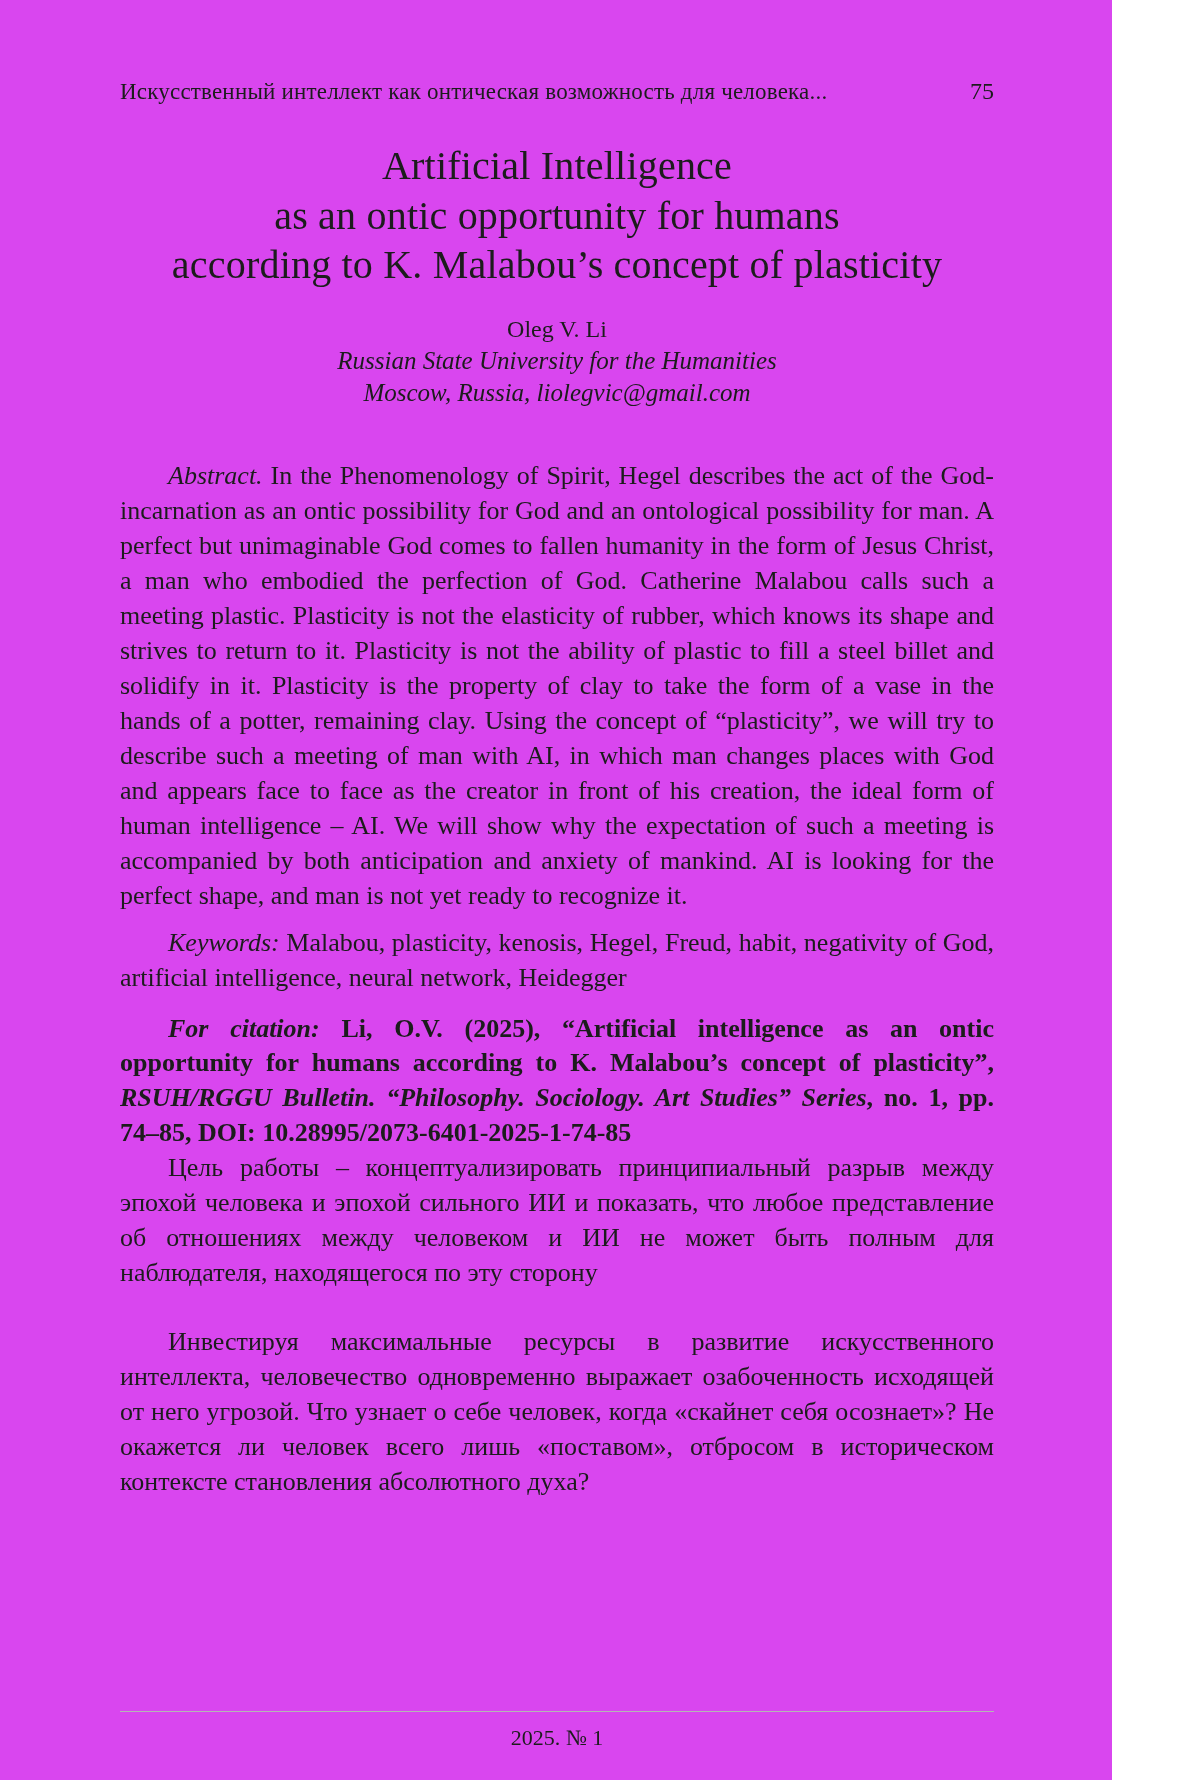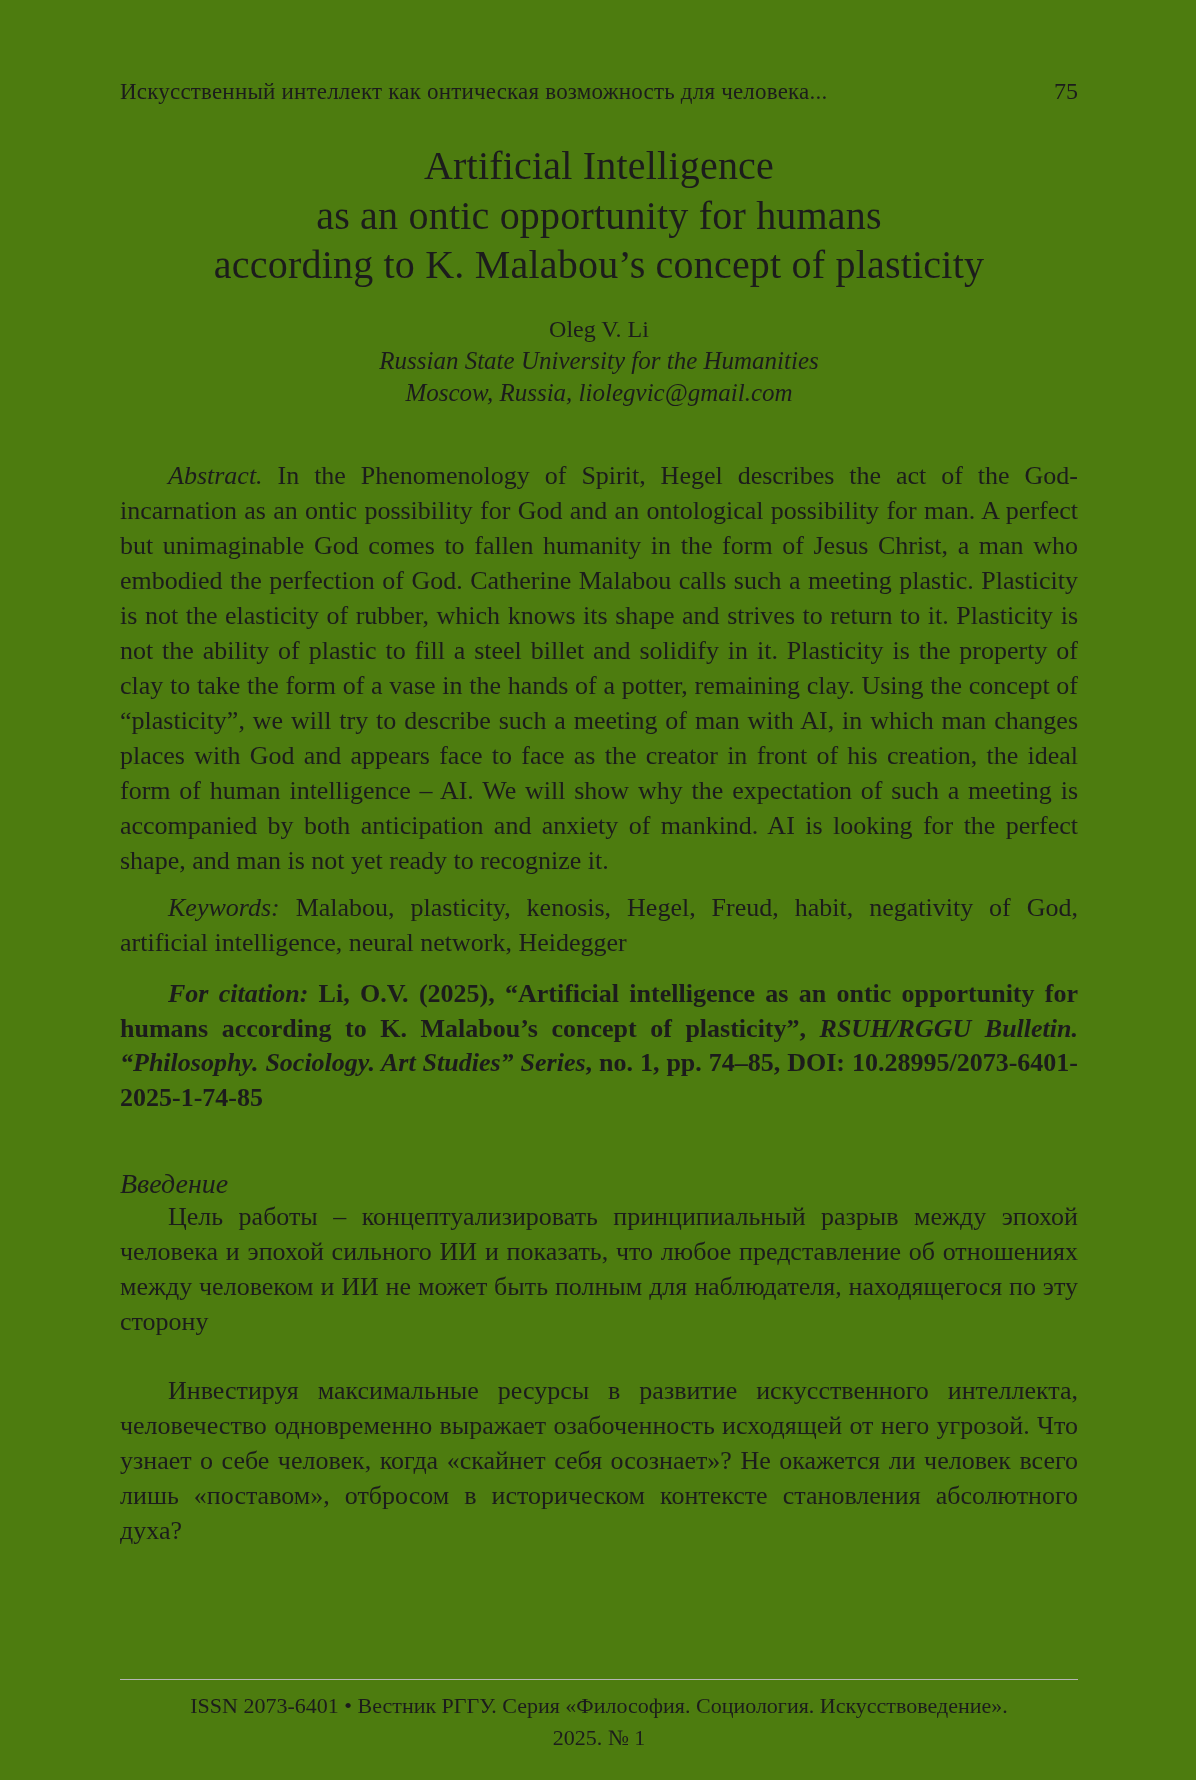--- a/index.html
+++ b/index.html
@@ -2,25 +2,25 @@
 <html><head>
 <meta charset="utf-8">
 <style>
   html, body {
     margin: 0;
     padding: 0;
     background: #ffffff;
   }
   .page {
     position: relative;
-    width: 1196px;
+    width: 1112px;
     height: 1780px;
     box-sizing: border-box;
     padding: 78px 118px 26px 120px;
-    background: #4d7c0f;
+    background: #d946ef;
     color: #1c1c1c;
     font-family: "Liberation Serif", "DejaVu Serif", serif;
     display: flex;
     flex-direction: column;
     overflow: hidden;
   }
   .running-head {
     display: flex;
     justify-content: space-between;
     align-items: baseline;
@@ -99,24 +99,22 @@
     <div class="affiliation">Russian State University for the Humanities</div>
     <div class="author-contact">Moscow, Russia, liolegvic@gmail.com</div>
   </div>
 
   <p class="para abstract-para"><span class="italic">Abstract.</span><span> In the Phenomenology of Spirit, Hegel describes the act of the God-incarnation as an ontic possibility for God and an ontological possibility for man. A perfect but unimaginable God comes to fallen humanity in the form of Jesus Christ, a man who embodied the perfection of God. Catherine Malabou calls such a meeting plastic. Plasticity is not the elasticity of rubber, which knows its shape and strives to return to it. Plasticity is not the ability of plastic to fill a steel billet and solidify in it. Plasticity is the property of clay to take the form of a vase in the hands of a potter, remaining clay. Using the concept of “plasticity”, we will try to describe such a meeting of man with AI, in which man changes places with God and appears face to face as the creator in front of his creation, the ideal form of human intelligence – AI. We will show why the expectation of such a meeting is accompanied by both anticipation and anxiety of mankind. AI is looking for the perfect shape, and man is not yet ready to recognize it.</span></p>
 
   <p class="para keywords-para"><span class="italic">Keywords:</span><span> Malabou, plasticity, kenosis, Hegel, Freud, habit, negativity of God, artificial intelligence, neural network, Heidegger</span></p>
 
   <p class="para citation-para"><span class="italic">For citation:</span><span> Li, O.V. (2025), “Artificial intelligence as an ontic opportunity for humans according to K. Malabou’s concept of plasticity”, </span><span class="italic">RSUH/RGGU Bulletin. “Philosophy. Sociology. Art Studies” Series</span><span>, no. 1, pp. 74–85, DOI: 10.28995/2073-6401-2025-1-74-85</span></p>
 
-  <h2 class="section-heading">Введение</h2>
 
   <p class="para">Цель работы – концептуализировать принципиальный разрыв между эпохой человека и эпохой сильного ИИ и показать, что любое представление об отношениях между человеком и ИИ не может быть полным для наблюдателя, находящегося по эту сторону</p>
 
   <p class="para body-para-first">Инвестируя максимальные ресурсы в развитие искусственного интеллекта, человечество одновременно выражает озабоченность исходящей от него угрозой. Что узнает о себе человек, когда «скайнет себя осознает»? Не окажется ли человек всего лишь «поставом», отбросом в историческом контексте становления абсолютного духа?</p>
 
   <div class="footer">
-    <div>ISSN 2073-6401 • Вестник РГГУ. Серия «Философия. Социология. Искусствоведение».</div>
     <div>2025. № 1</div>
   </div>
 
 </div>
 
 </body></html>

